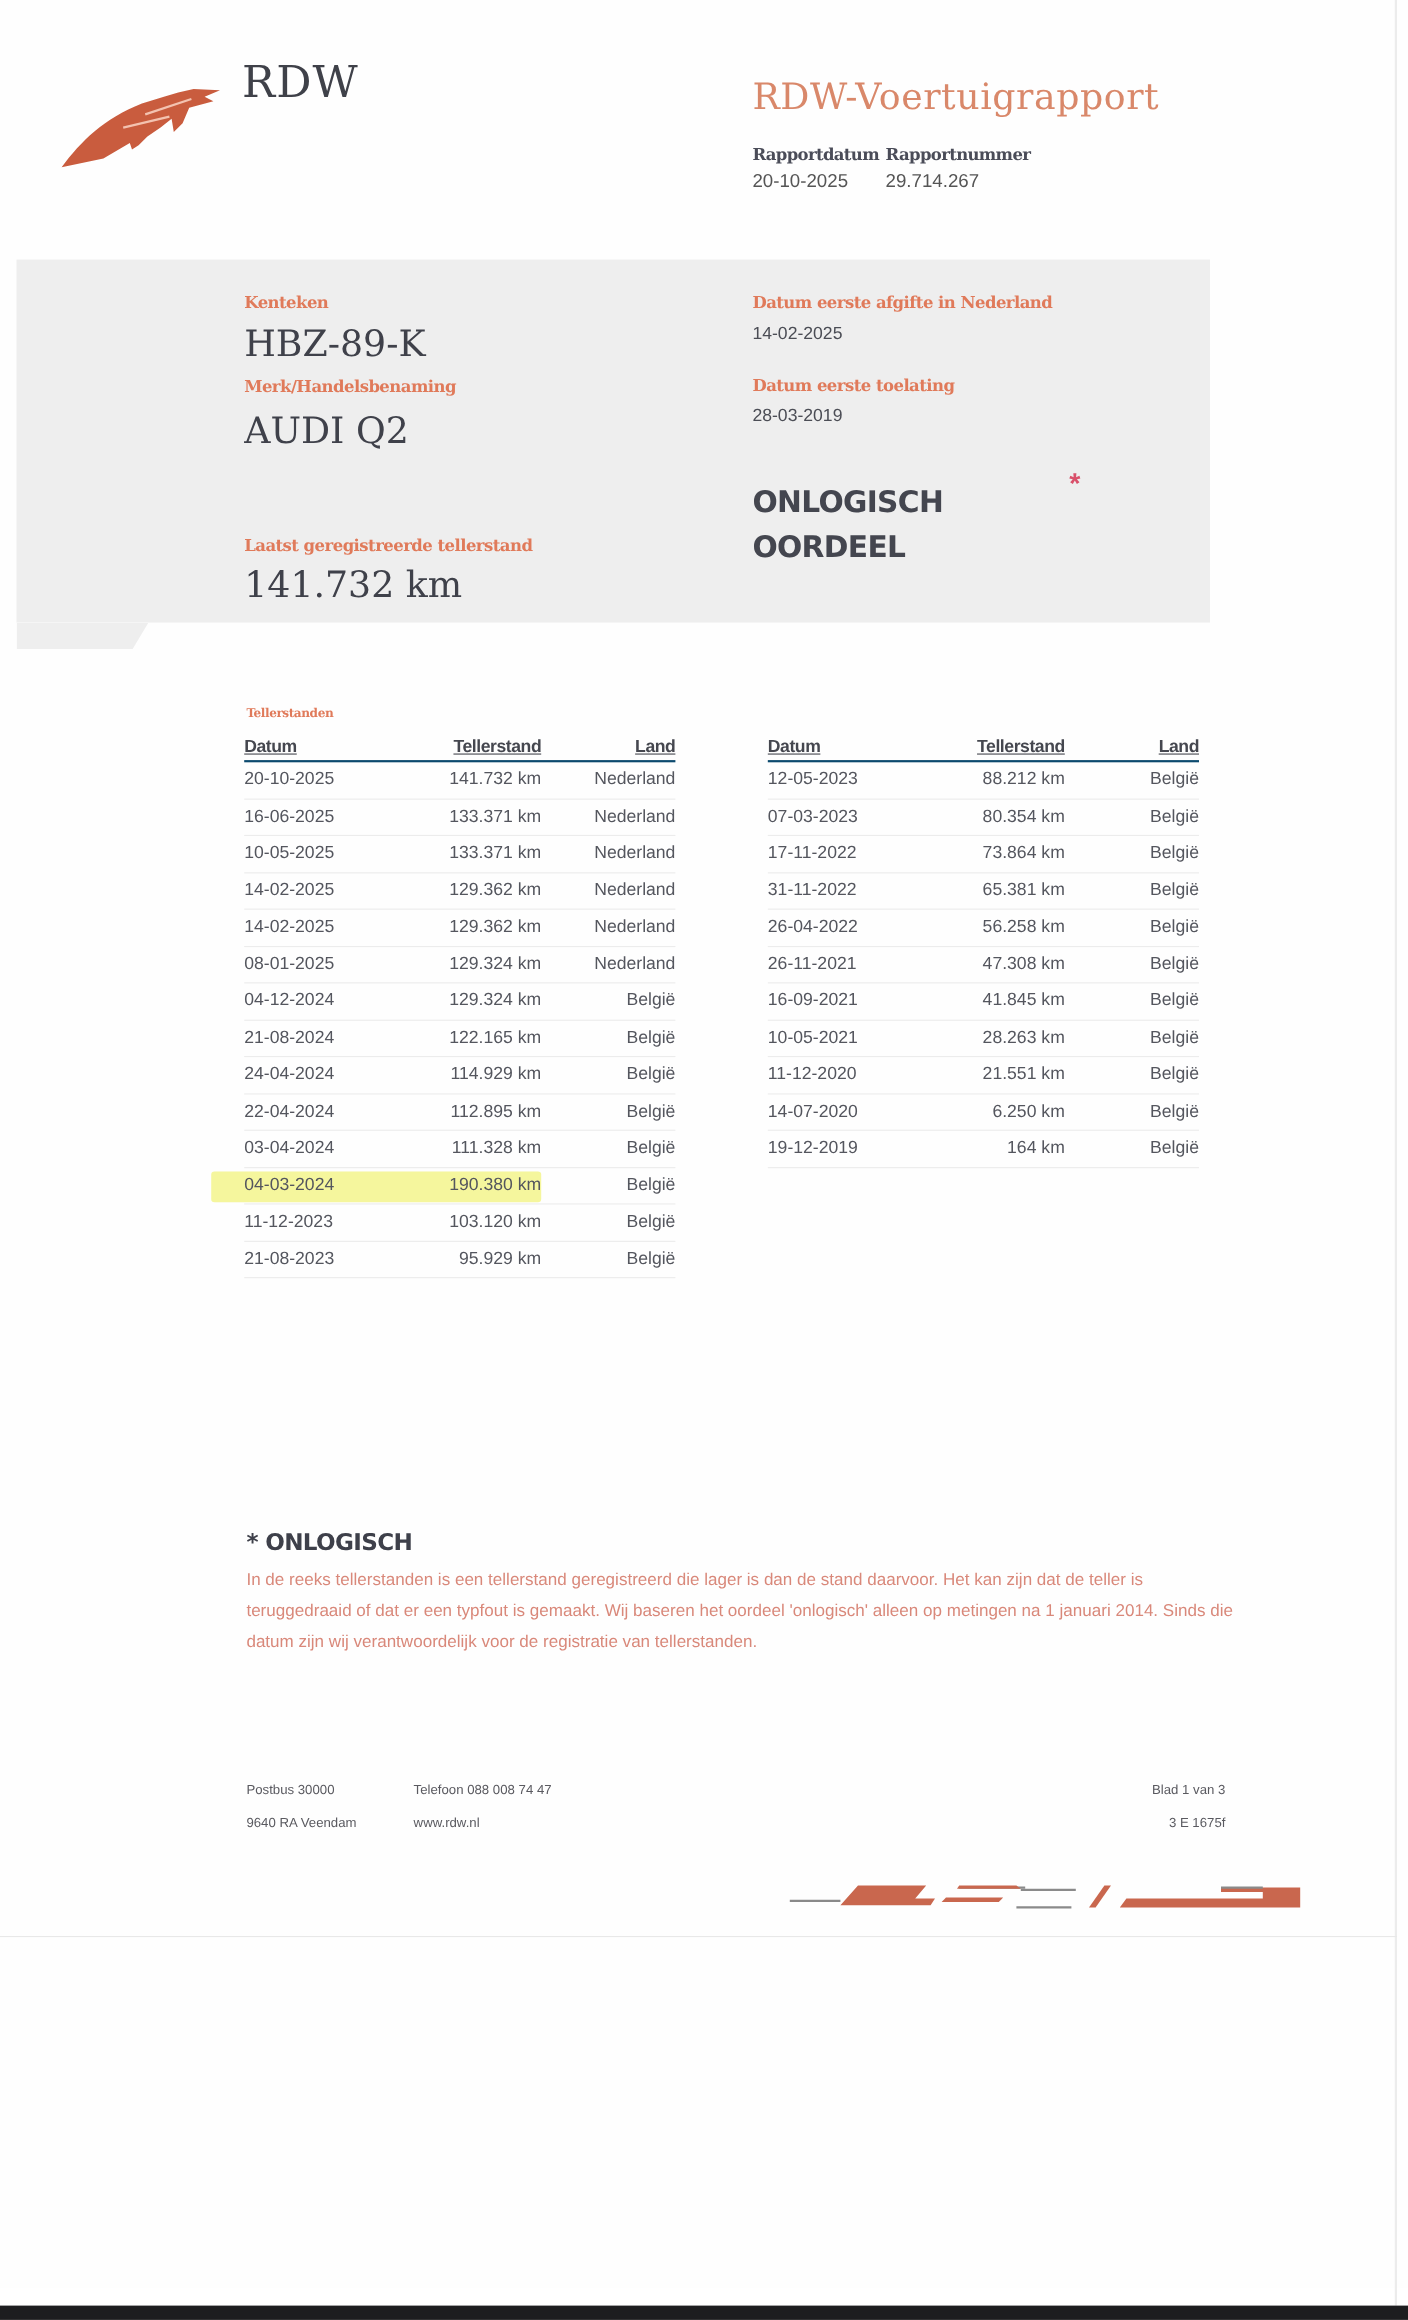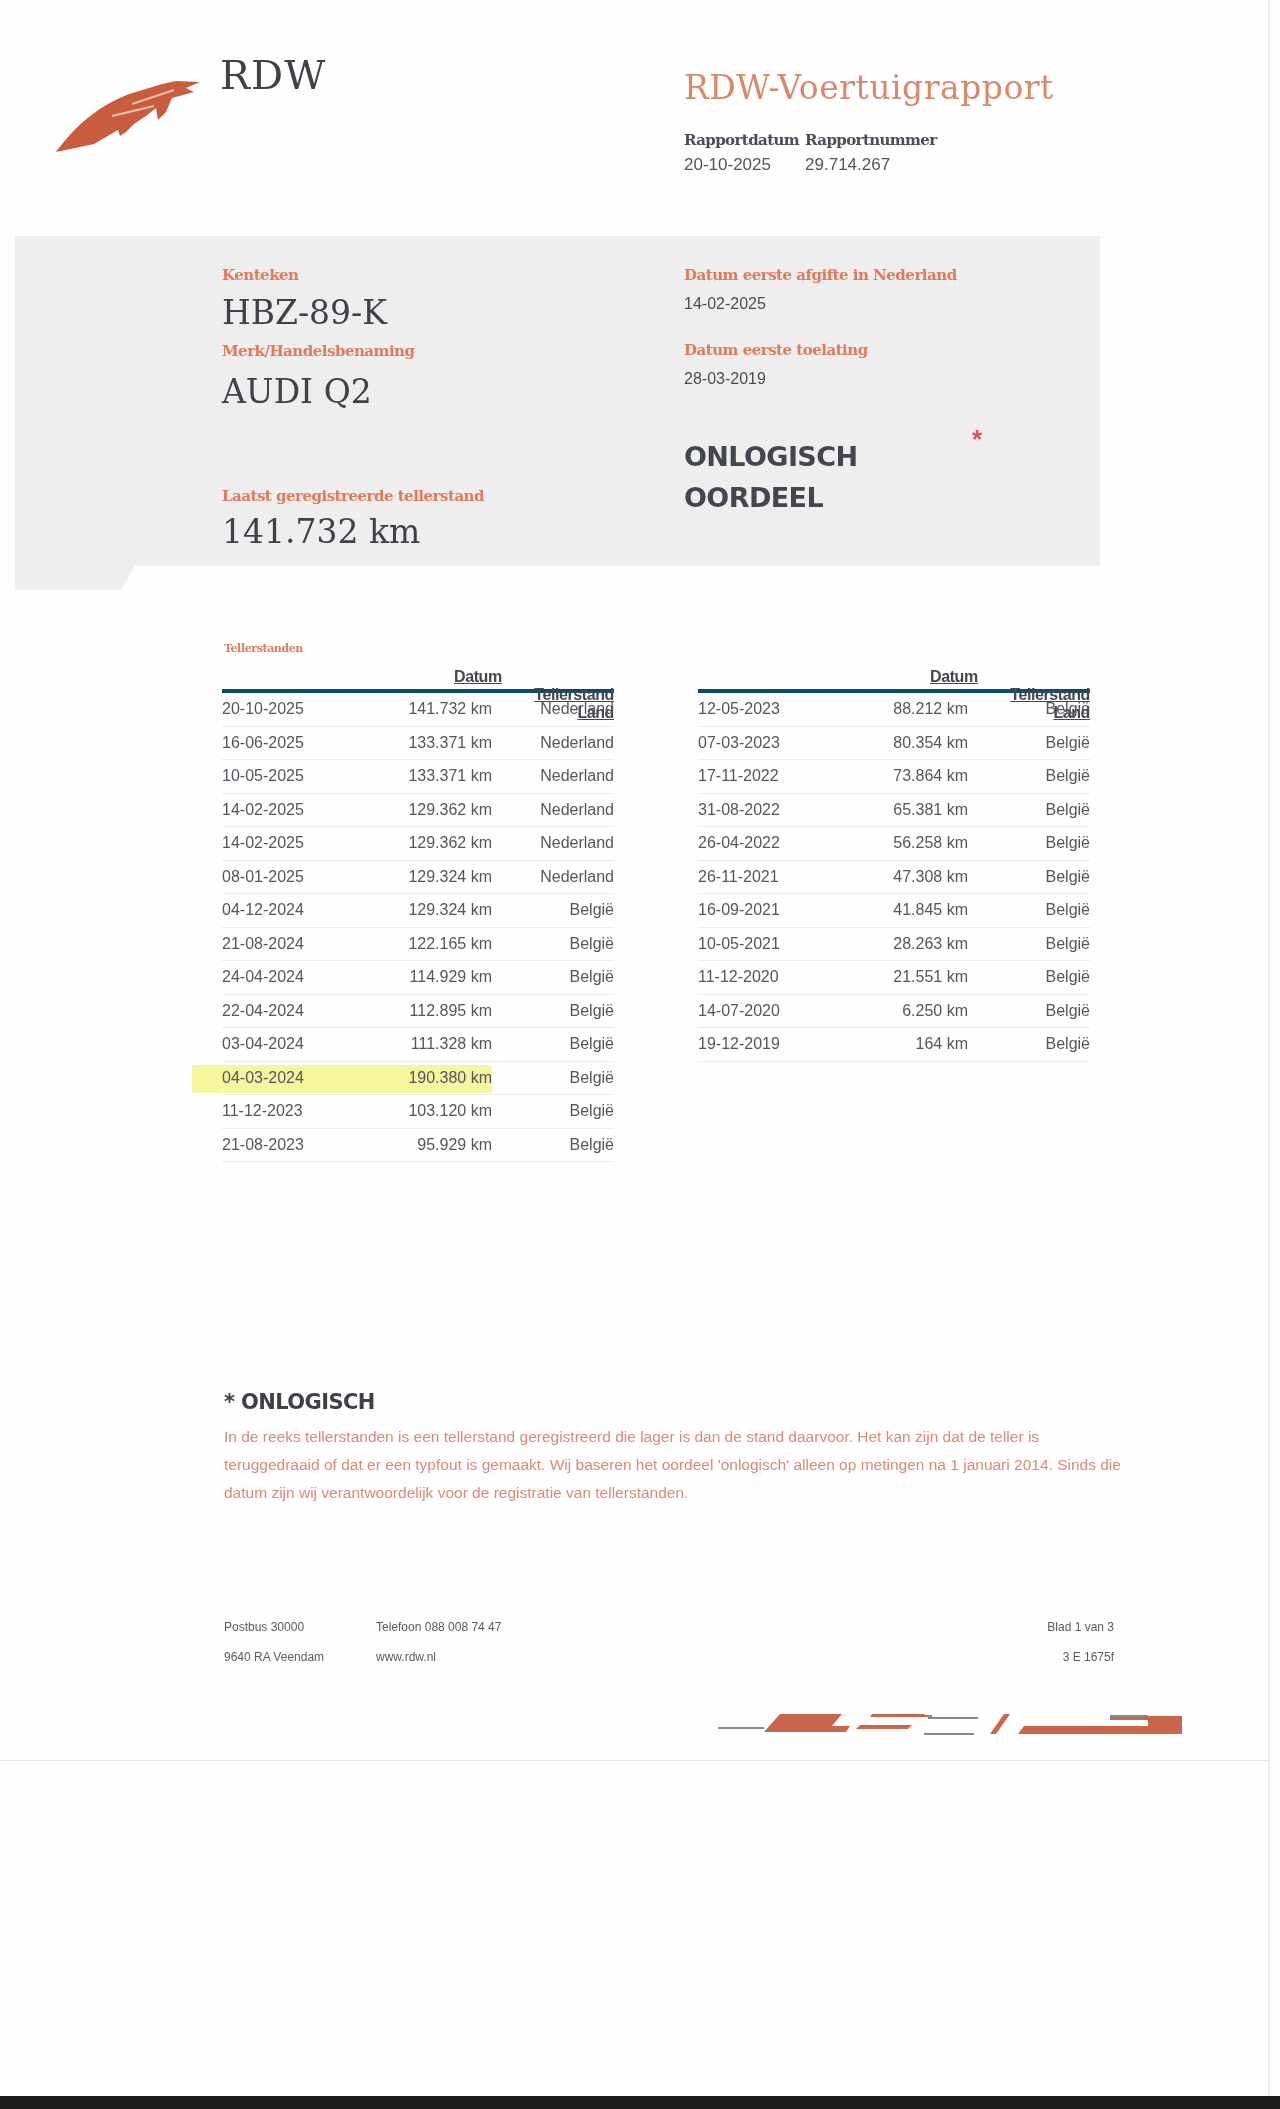--- a/index.html
+++ b/index.html
@@ -30,21 +30,21 @@
     .field-value-small { position: absolute; font-size: 16px; color: #4b4d55; }
 
     .verdict { position: absolute; left: 684px; top: 436px; font-family: "DejaVu Sans", sans-serif; font-weight: bold; font-size: 27px; line-height: 41px; color: #44464f; letter-spacing: -0.6px; }
     .asterisk { position: absolute; left: 972px; top: 424px; font-size: 26px; color: #d9506a; font-weight: bold; }
 
     
     .section-title { position: absolute; left: 224px; top: 642px; font-family: "DejaVu Serif", serif; font-weight: bold; font-size: 11px; color: #e07a5a; letter-spacing: -0.4px; }
     .tbl { position: absolute; width: 392px; }
     .tbl-left { left: 222px; top: 668px; }
     .tbl-right { left: 698px; top: 668px; }
-    .tbl-head { display: flex; height: 25px; border-bottom: 4px solid #0c4a6e; align-items: flex-end; padding-bottom: 2px; flex-direction: column; }
+    .tbl-head { display: flex; height: 25px; border-bottom: 2px solid #0c4a6e; align-items: flex-end; padding-bottom: 2px; }
     .th { font-weight: bold; font-size: 16px; color: #45474f; letter-spacing: -0.4px; text-decoration: underline; text-decoration-thickness: 1px; }
     .col-date { width: 160px; text-align: left; }
     .col-km { width: 110px; text-align: right; }
     .col-land { width: 122px; text-align: right; }
     .tbl-row { display: flex; height: 33.5px; align-items: center; border-bottom: 1px solid #ececec; font-size: 16px; color: #54565e; position: relative; }
     .tbl-row .td { position: relative; z-index: 1; }
     .tbl-row.highlight::before { content: ""; position: absolute; left: -30px; top: 3px; width: 300px; height: 28px; background: #f3f58c; opacity: 0.85; border-radius: 3px; z-index: 0; }
 
     
     .note-title { position: absolute; left: 224px; top: 1390px; font-family: "DejaVu Sans", sans-serif; font-weight: bold; font-size: 21px; color: #3e404a; letter-spacing: -0.6px; }
@@ -203,21 +203,21 @@
         <div class="td col-date">07-03-2023</div>
         <div class="td col-km">80.354 km</div>
         <div class="td col-land">België</div>
       </div>
       <div class="tbl-row">
         <div class="td col-date">17-11-2022</div>
         <div class="td col-km">73.864 km</div>
         <div class="td col-land">België</div>
       </div>
       <div class="tbl-row">
-        <div class="td col-date">31-08-2022</div>
+        <div class="td col-date">31-11-2022</div>
         <div class="td col-km">65.381 km</div>
         <div class="td col-land">België</div>
       </div>
       <div class="tbl-row">
         <div class="td col-date">26-04-2022</div>
         <div class="td col-km">56.258 km</div>
         <div class="td col-land">België</div>
       </div>
       <div class="tbl-row">
         <div class="td col-date">26-11-2021</div>

